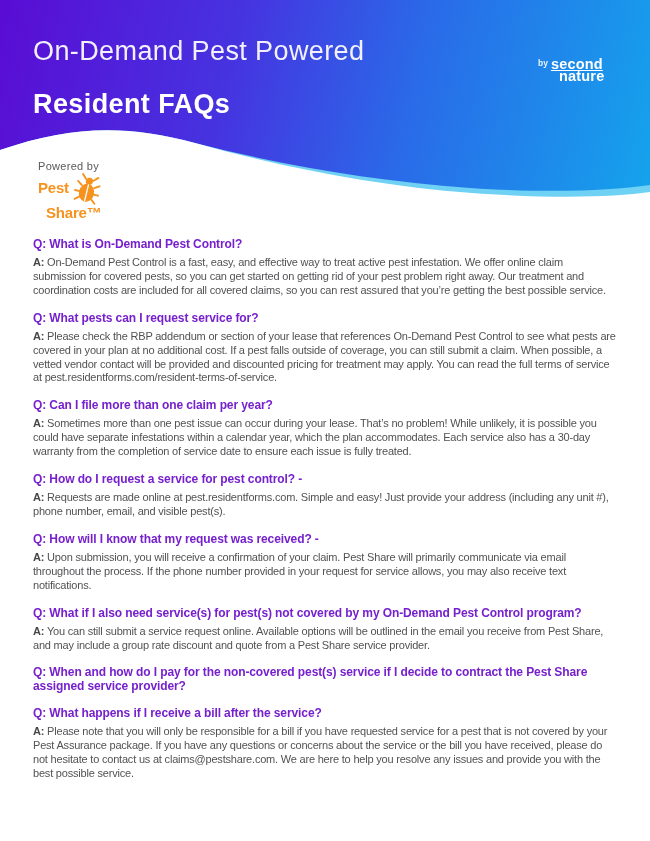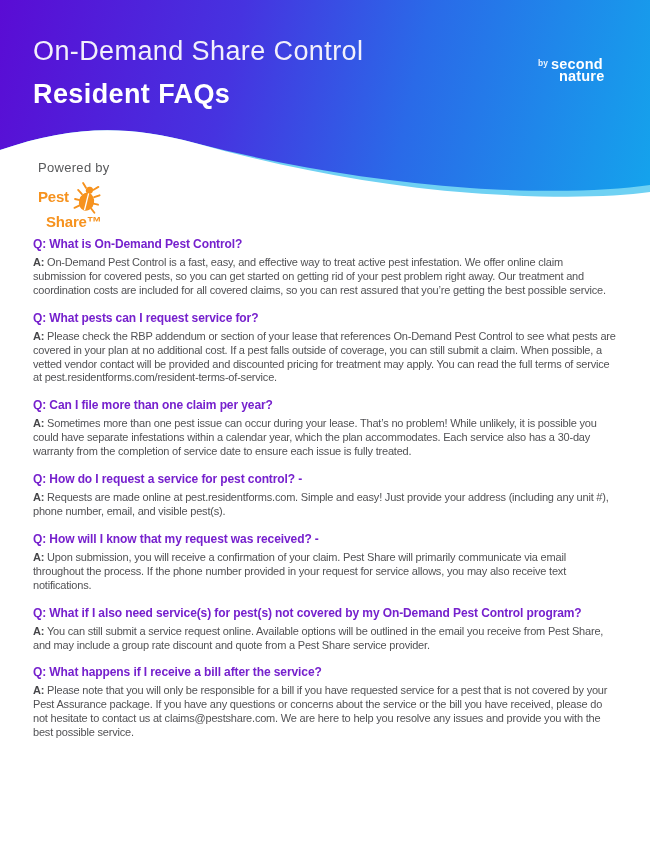--- a/index.html
+++ b/index.html
@@ -16,44 +16,44 @@
     position:absolute; inset:0;
     background:linear-gradient(103deg,#5a0cd4 0%,#4633e0 35%,#2a6ae8 62%,#14a4ec 100%);
   }
   .header-wave { position:absolute; left:0; top:0; width:650px; height:215px; }
 
   .title-block { position:absolute; left:33px; top:36px; }
   .title-line1 {
     font-size:27px; font-weight:500; color:#f2f0fb; letter-spacing:0.4px; line-height:1.15;
   }
   .title-line2 {
-    font-size:27px; font-weight:700; color:#ffffff; letter-spacing:0.4px; line-height:1.15; margin-top:12px;
+    font-size:27px; font-weight:700; color:#ffffff; letter-spacing:0.4px; line-height:1.15; margin-top:22px;
   }
 
   
   .rbp-logo { position:absolute; left:464px; top:47px; width:66px; height:60px; }
   .rbp-diamond {
     position:absolute; left:12px; top:8px; width:42px; height:42px;
     background:linear-gradient(135deg,#3be0cf 10%,#1fc2d8 90%);
     border-radius:9px; transform:rotate(45deg);
   }
   .rbp-house { position:absolute; left:8px; top:4px; width:50px; height:50px; }
   .rbp-text {
     position:absolute; left:8px; top:21px; width:50px; text-align:center;
     color:#7c22d8; font-size:15px; font-weight:700; letter-spacing:0.2px;
   }
   .sn-block { position:absolute; left:538px; top:58px; color:#ffffff; white-space:nowrap; }
   .sn-by { font-size:8.5px; font-weight:700; vertical-align:top; opacity:0.9;text-align:center; }
   .sn-words { display:inline-block; margin-left:3px; }
-  .sn-line1 { font-size:14.5px; font-weight:700; line-height:12px; letter-spacing:0.2px; }
+  .sn-line1 { font-size:14.5px; font-weight:700; line-height:12px; letter-spacing:0.2px;text-decoration:underline; }
   .sn-line2 { font-size:14.5px; font-weight:700; line-height:12px; letter-spacing:0.2px; margin-left:8px; }
 
   
   .pestshare { position:absolute; left:38px; top:160px; }
-  .ps-powered { font-size:13px; color:#58595b; letter-spacing:0.3px; margin-bottom:12px; }
+  .ps-powered { font-size:11px; color:#58595b; letter-spacing:0.3px; margin-bottom:6px; }
   .ps-row { display:flex; align-items:flex-start; }
   .ps-word { font-size:15px; font-weight:700; color:#f6921e; line-height:19px; letter-spacing:-0.2px; }
   .ps-bug { width:27px; height:30px; margin-left:5px; margin-top:-4px; transform:rotate(14deg); }
   .ps-line2 { margin-left:8px; margin-top:-1px; }
 
   
   .faq-list { margin:22px 33px 0 33px; }
   .faq-item { margin-bottom:13px; }
   .faq-q {
     color:#7621cd; font-size:12px; font-weight:700; line-height:14px;
@@ -71,21 +71,21 @@
 
   <div class="header">
     <div class="header-gradient"></div>
 
     <svg class="header-wave" viewBox="0 0 650 215" preserveAspectRatio="none">
       <path d="M0,150 C70,126 125,124 195,143 C285,166 375,181 470,188 C548,193 608,191 650,185 L650,215 L0,215 Z" fill="#6fd1f3"></path>
       <path d="M0,150 C70,126 125,124 195,143 C285,168 378,186 472,193 C550,198.5 612,197.5 650,192 L650,215 L0,215 Z" fill="#ffffff"></path>
     </svg>
 
     <div class="title-block">
-      <div class="title-line1">On-Demand Share Control</div>
+      <div class="title-line1">On-Demand Pest Powered</div>
       <div class="title-line2">Resident FAQs</div>
     </div>
 
     <div class="sn-block">
       <span class="sn-by">by</span><span class="sn-words"><span class="sn-line1" style="display:block">second</span><span class="sn-line2" style="display:block">nature</span></span>
     </div>
 
     <div class="pestshare">
       <div class="ps-powered">Powered by</div>
       <div class="ps-row">
@@ -136,20 +136,21 @@
       <div class="faq-q">Q: How will I know that my request was received? -</div>
       <div class="faq-a"><b>A:</b> <span>Upon submission, you will receive a confirmation of your claim. Pest Share will primarily communicate via email throughout the process. If the phone number provided in your request for service allows, you may also receive text notifications.</span></div>
     </div>
 
     <div class="faq-item">
       <div class="faq-q">Q: What if I also need service(s) for pest(s) not covered by my On-Demand Pest Control program?</div>
       <div class="faq-a"><b>A:</b> <span>You can still submit a service request online. Available options will be outlined in the email you receive from Pest Share, and may include a group rate discount and quote from a Pest Share service provider.</span></div>
     </div>
 
     <div class="faq-item">
+      <div class="faq-q">Q: When and how do I pay for the non-covered pest(s) service if I decide to contract the Pest Share assigned service provider?</div>
     </div>
 
     <div class="faq-item">
       <div class="faq-q">Q: What happens if I receive a bill after the service?</div>
       <div class="faq-a"><b>A:</b> <span>Please note that you will only be responsible for a bill if you have requested service for a pest that is not covered by your Pest Assurance package. If you have any questions or concerns about the service or the bill you have received, please do not hesitate to contact us at claims@pestshare.com. We are here to help you resolve any issues and provide you with the best possible service.</span></div>
     </div>
 
   </div>
 </div>
 

